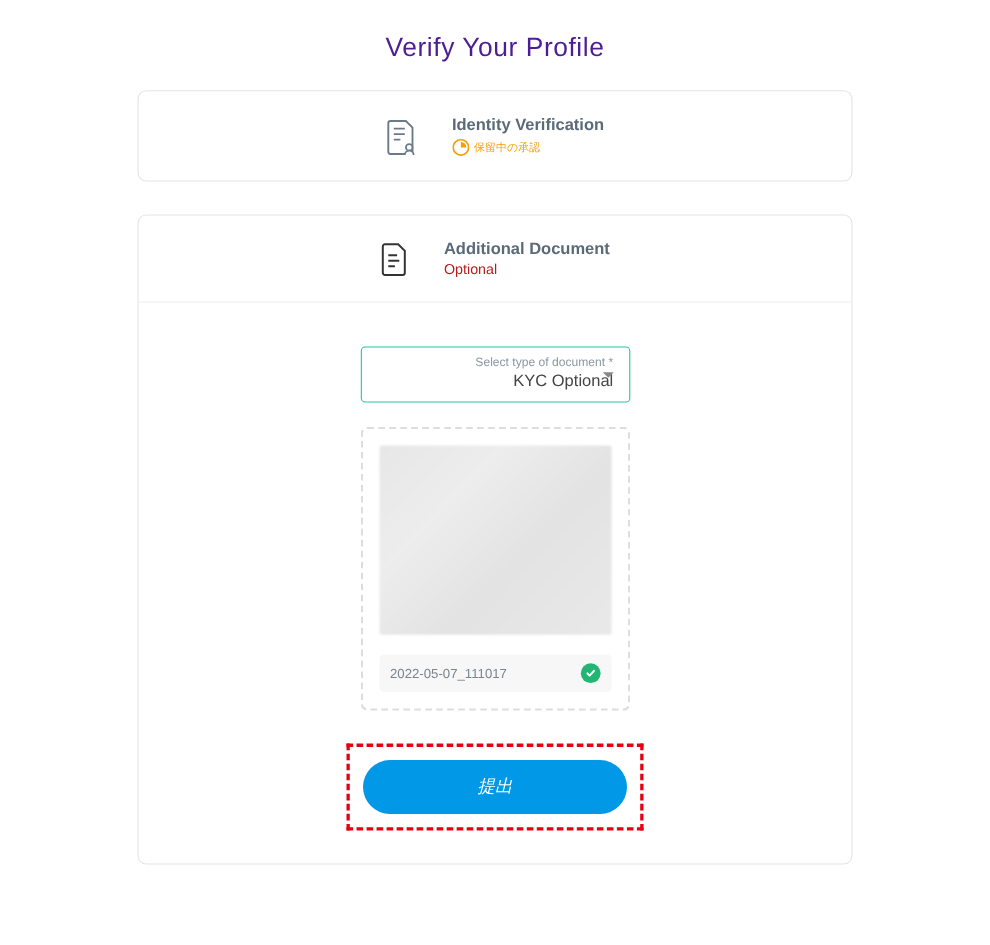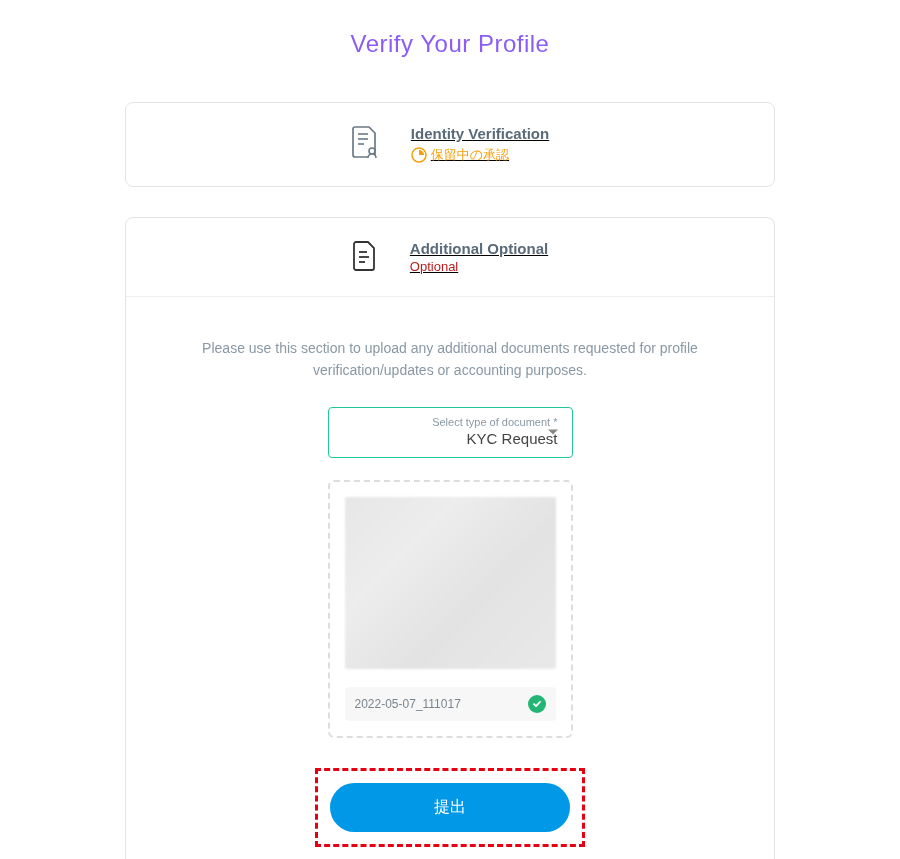--- a/index.html
+++ b/index.html
@@ -7,44 +7,43 @@
       font-family: -apple-system, BlinkMacSystemFont, "Segoe UI", Arial, sans-serif;
       background: #fff;
       width: 900px;
       height: 859px;
       padding-top: 30px;
     }
     .page-title {
       text-align: center;
       font-size: 24px;
       font-weight: 300;
-      color: #8b5cf6;
-      margin-bottom: 44px;
+      color: #4c1d95;
+      margin-bottom: 24px;
       letter-spacing: 0.5px;
     }
     .card {
       width: 650px;
       margin: 0 auto 30px;
       border: 1px solid #e4e4e4;
       border-radius: 8px;
       background: #fff;
     }
     .card-header {
       display: flex;
-      align-items: flex-start;
+      align-items: flex-end;
       justify-content: center;
       padding: 22px 20px;
       gap: 32px;
-      text-decoration: underline;
     }
     .card-header-text { text-align: left; }
     .card-title { font-size: 15px; font-weight: 600; color: #5a6a78; }
     .card-subtitle { font-size: 13px; color: #b91c1c; margin-top: 2px; }
     .status-line { display: flex; align-items: center; gap: 4px; margin-top: 4px; }
-    .status-text { font-size: 13px; color: #f59e0b; }
+    .status-text { font-size: 10px; color: #f59e0b; }
     .card-body {
       border-top: 1px solid #eee;
       padding: 40px 60px 30px;
       text-align: center;
     }
     .instruction {
       color: #8a98a5;
       font-size: 14px;
       line-height: 1.6;
       margin-bottom: 25px;
@@ -109,20 +108,21 @@
     }
     .submit-btn {
       width: 100%;
       padding: 14px 0;
       background: #0098e7;
       color: #fff;
       border: none;
       border-radius: 26px;
       font-size: 16px;
       cursor: pointer;
+      font-style: italic;
     }
     svg { display: block; }
   </style>
 </head>
 <body>
 
 <h1 class="page-title">Verify Your Profile</h1>
 
 <div class="card">
   <div class="card-header">
@@ -155,30 +155,29 @@
   <div class="card-header">
     <span>
       <svg width="26" height="32" viewBox="0 0 26 32" fill="none">
         <path d="M4 2h12l6 6v20a2 2 0 0 1-2 2H4a2 2 0 0 1-2-2V4a2 2 0 0 1 2-2z" stroke="#333" stroke-width="1.8" fill="none"></path>
         <line x1="7" y1="12" x2="15" y2="12" stroke="#333" stroke-width="1.8"></line>
         <line x1="7" y1="17" x2="17" y2="17" stroke="#333" stroke-width="1.8"></line>
         <line x1="7" y1="22" x2="13" y2="22" stroke="#333" stroke-width="1.8"></line>
       </svg>
     </span>
     <div class="card-header-text">
-      <div class="card-title">Additional Optional</div>
+      <div class="card-title">Additional Document</div>
       <div class="card-subtitle">Optional</div>
     </div>
   </div>
   <div class="card-body">
-    <p class="instruction">Please use this section to upload any additional documents requested for profile verification/updates or accounting purposes.</p>
 
     <div class="select-wrapper">
       <div class="select-label">Select type of document *</div>
-      <div class="select-value">KYC Request</div>
+      <div class="select-value">KYC Optional</div>
       <span class="select-caret"></span>
     </div>
 
     <div class="upload-box">
       <div class="thumb"></div>
       <div class="file-row">
         <span class="file-name">2022-05-07_111017</span>
         <span class="check-icon">
           <svg width="10" height="10" viewBox="0 0 10 10">
             <path d="M2 5.2l2 2 4-4.4" stroke="#fff" stroke-width="1.8" fill="none" stroke-linecap="round" stroke-linejoin="round"></path>

